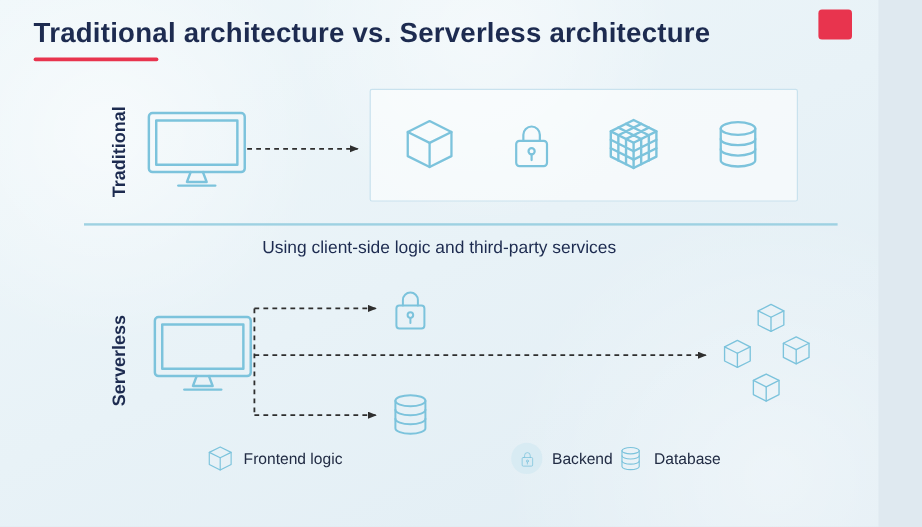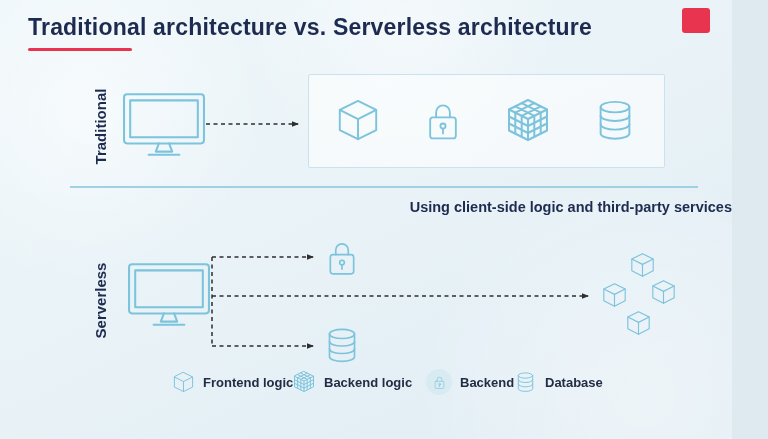--- a/index.html
+++ b/index.html
@@ -49,37 +49,37 @@
     border: 1px solid #c9e2ee; border-radius: 2px;
     display: flex; align-items: center; justify-content: space-between;
     padding: 0 26px;
   }
 
   .divider {
     position: absolute; left: 70px; top: 186px; width: 628px; height: 2px;
     background: #9ed1e2;
   }
   .subtitle {
-    position: absolute; left: 0; right: 0; top: 199px; text-align: right;
-    font-size: 14.5px; font-weight: 700; color: #1d2b50;
+    position: absolute; left: 0; right: 0; top: 199px; text-align: center;
+    font-size: 14.5px; font-weight: 400; color: #1d2b50;
   }
 
   .lock-solo      { position: absolute; left: 322px; top: 238px; }
   .db-solo        { position: absolute; left: 322px; top: 326px; }
   .cube-cluster   { position: absolute; left: 598px; top: 252px; }
 
   .arrows { position: absolute; left: 0; top: 0; pointer-events: none; }
   .dash { fill: none; stroke: #2e2e2e; stroke-width: 1.5; stroke-dasharray: 4 3.5; }
   .arr  { marker-end: url(#ah); }
 
   .legend-item {
     position: absolute; top: 368px; height: 28px;
     display: flex; align-items: center; gap: 8px;
   }
-  .legend-item .lbl { font-size: 13px; font-weight: 700; color: #222c44; }
+  .legend-item .lbl { font-size: 13px; font-weight: 400; color: #222c44; }
   .li-1 { left: 172px; } .li-2 { left: 292px; } .li-3 { left: 426px; } .li-4 { left: 514px; }
   .sec-circle {
     width: 26px; height: 26px; border-radius: 50%;
     background: #d8ebf3; display: flex; align-items: center; justify-content: center;
   }
 
   .brand {
     position: absolute; right: 24px; bottom: 12px;
     display: flex; align-items: center; gap: 6px;
   }
@@ -188,26 +188,20 @@
     <use href="#ic-cube" x="52" y="27" width="27" height="27"></use>
     <use href="#ic-cube" x="27" y="58" width="27" height="27"></use>
   </svg>
 
   <div class="legend-item li-1">
     <svg width="23" height="23" viewBox="0 0 48 48">
         <use href="#ic-cube"></use>
       </svg>
     <span class="lbl">Frontend logic</span>
   </div>
-  <div class="legend-item li-2">
-    <svg width="24" height="24" viewBox="0 0 48 48">
-        <use href="#ic-rubik"></use>
-      </svg>
-    <span class="lbl">Backend logic</span>
-  </div>
   <div class="legend-item li-3">
     <span class="sec-circle">
       <svg width="15" height="15" viewBox="0 0 48 48">
           <use href="#ic-lock"></use>
         </svg>
     </span>
     <span class="lbl">Backend</span>
   </div>
   <div class="legend-item li-4">
     <svg width="23" height="23" viewBox="0 0 48 48">

